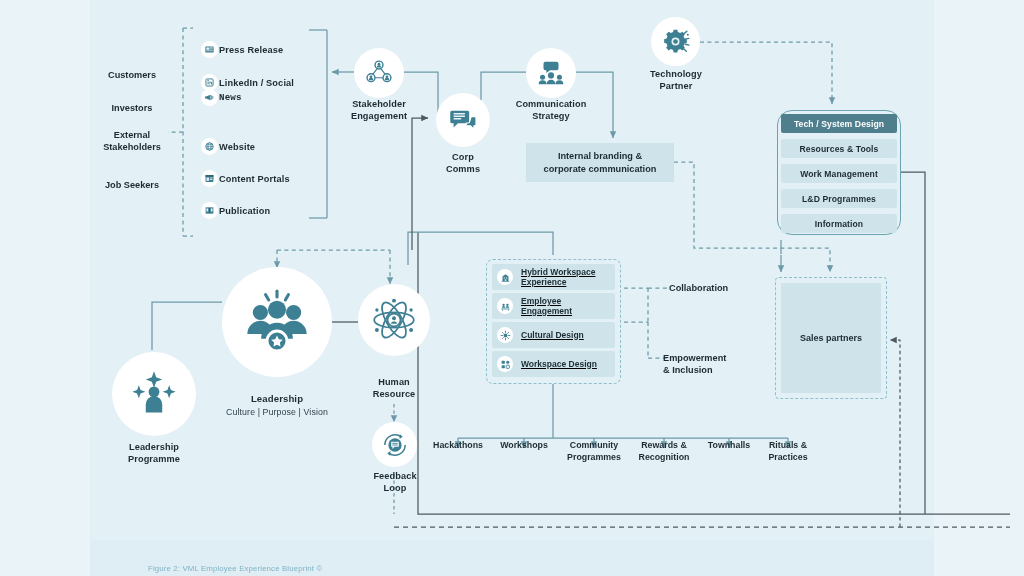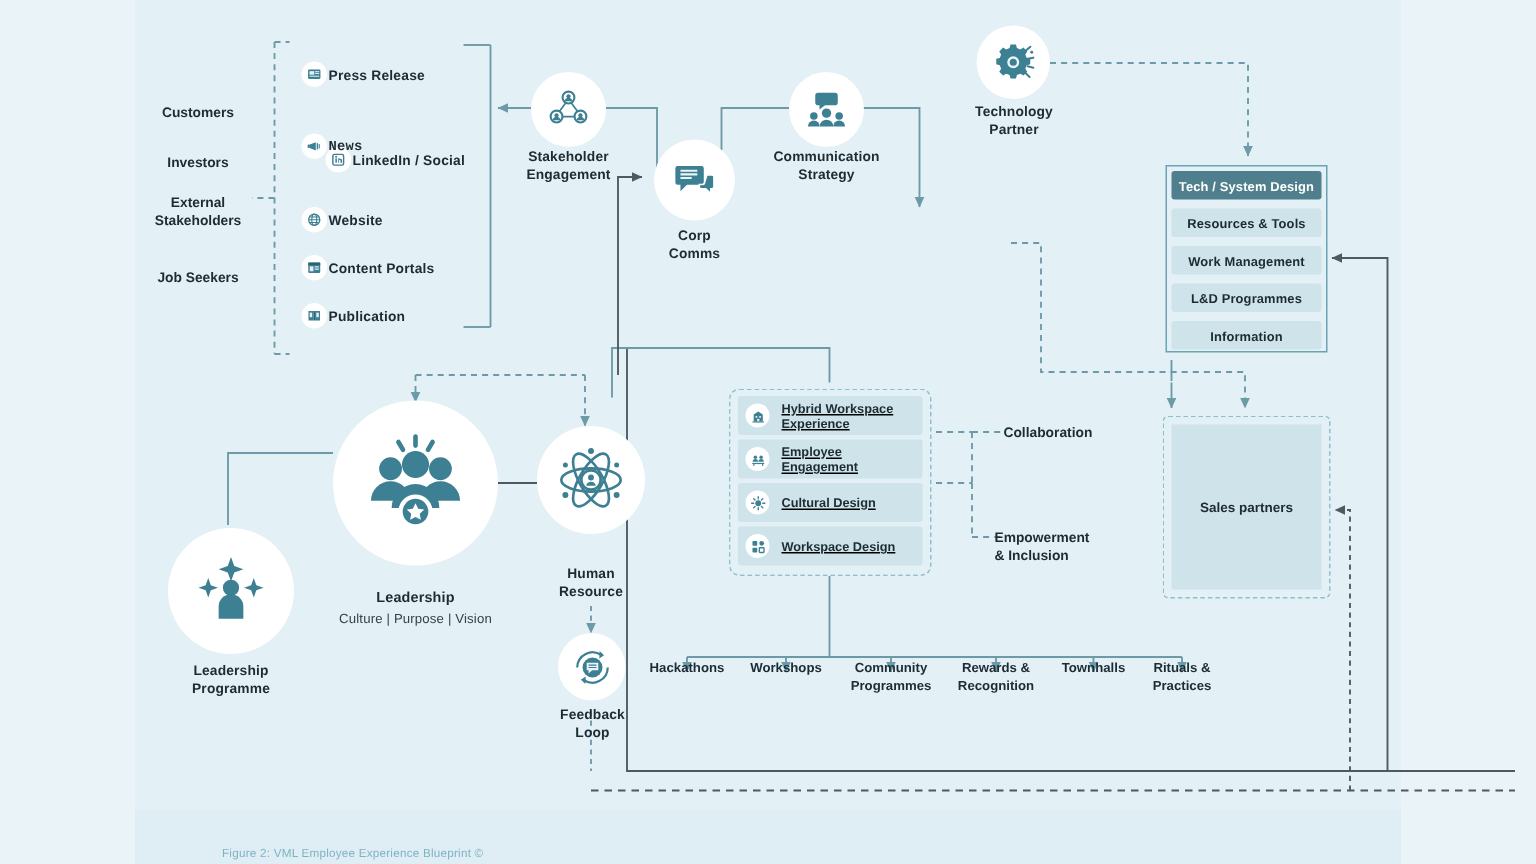--- a/index.html
+++ b/index.html
@@ -79,23 +79,23 @@
     background: #cfe4ea;
     display: flex; align-items: center; justify-content: center;
     text-align: center;
     font-size: 9.2px; font-weight: bold; color: #1d2b33;
     line-height: 12.5px;
   }
 
   
   #tech-panel {
     position: absolute; left: 777px; top: 110px;
-    width: 108px; height: 125px;
+    width: 124px; height: 125px;
     border: 1.3px solid #6ba3b2;
-    border-radius: 0;
+    border-radius: 15px;
     background: #e3f0f5;
     padding: 3px;
   }
   #tech-panel .hdr {
     height: 19px; background: #4f7f8d; border-radius: 2px;
     color: #ffffff; font-size: 8.6px; font-weight: bold;
     display: flex; align-items: center; justify-content: center;
     letter-spacing: .1px;
   }
   #tech-panel .row {
@@ -277,21 +277,21 @@
       <svg width="11" height="11" viewBox="0 0 16 16">
           <rect x="2" y="3.5" width="12" height="9" rx="1" fill="#3d7f93"></rect>
           <rect x="3.4" y="5" width="4.6" height="3.4" fill="#e3f0f5"></rect>
           <rect x="8.8" y="5" width="4" height="1" fill="#e3f0f5"></rect>
           <rect x="8.8" y="6.7" width="4" height="1" fill="#e3f0f5"></rect>
           <rect x="3.4" y="9.4" width="9.4" height="1" fill="#e3f0f5"></rect>
         </svg>
     </span>
     <span class="chan-txt">Press Release</span>
   </div>
-  <div class="chan-row" style="left:217px; top:74px;margin-top:24px;">
+  <div class="chan-row" style="left:201px; top:74px;">
     <span class="chan-ico">
       <svg width="11" height="11" viewBox="0 0 16 16">
           <rect x="2.8" y="2.8" width="10.4" height="10.4" rx="1.6" fill="none" stroke="#3d7f93" stroke-width="1.4"></rect>
           <rect x="5.2" y="6.6" width="1.5" height="4.2" fill="#3d7f93"></rect>
           <circle cx="5.95" cy="5.1" r="0.95" fill="#3d7f93"></circle>
           <path d="M8 10.8 V6.6 h1.4 v0.6 a1.5 1.5 0 0 1 2.3 1.3 v2.3 h-1.5 V8.8 a0.7 0.7 0 0 0 -1.4 0 v2 z" fill="#3d7f93"></path>
         </svg>
     </span>
     <span class="chan-txt">LinkedIn / Social</span>
   </div>
@@ -400,20 +400,24 @@
           <path d="M24.6 23.6 L28 26.8"></path>
       </g>
       <circle cx="29.6" cy="8.6" r="1.1" fill="#3d7f93"></circle>
     </svg>
   </div>
   <div class="lbl" style="left:630px; top:68px; width:92px;">
     <span style="white-space:pre-line">Technology
 Partner</span>
   </div>
 
+  <div id="internal-branding">
+    <span style="white-space:pre-line">Internal branding &amp;
+corporate communication</span>
+  </div>
 
   <div id="tech-panel">
     <div class="hdr">Tech / System Design</div>
     <div class="row">Resources &amp; Tools</div>
     <div class="row">Work Management</div>
     <div class="row">L&amp;D Programmes</div>
     <div class="row">Information</div>
   </div>
 
   <div class="circ" style="left:222px; top:267px; width:110px; height:110px;">

